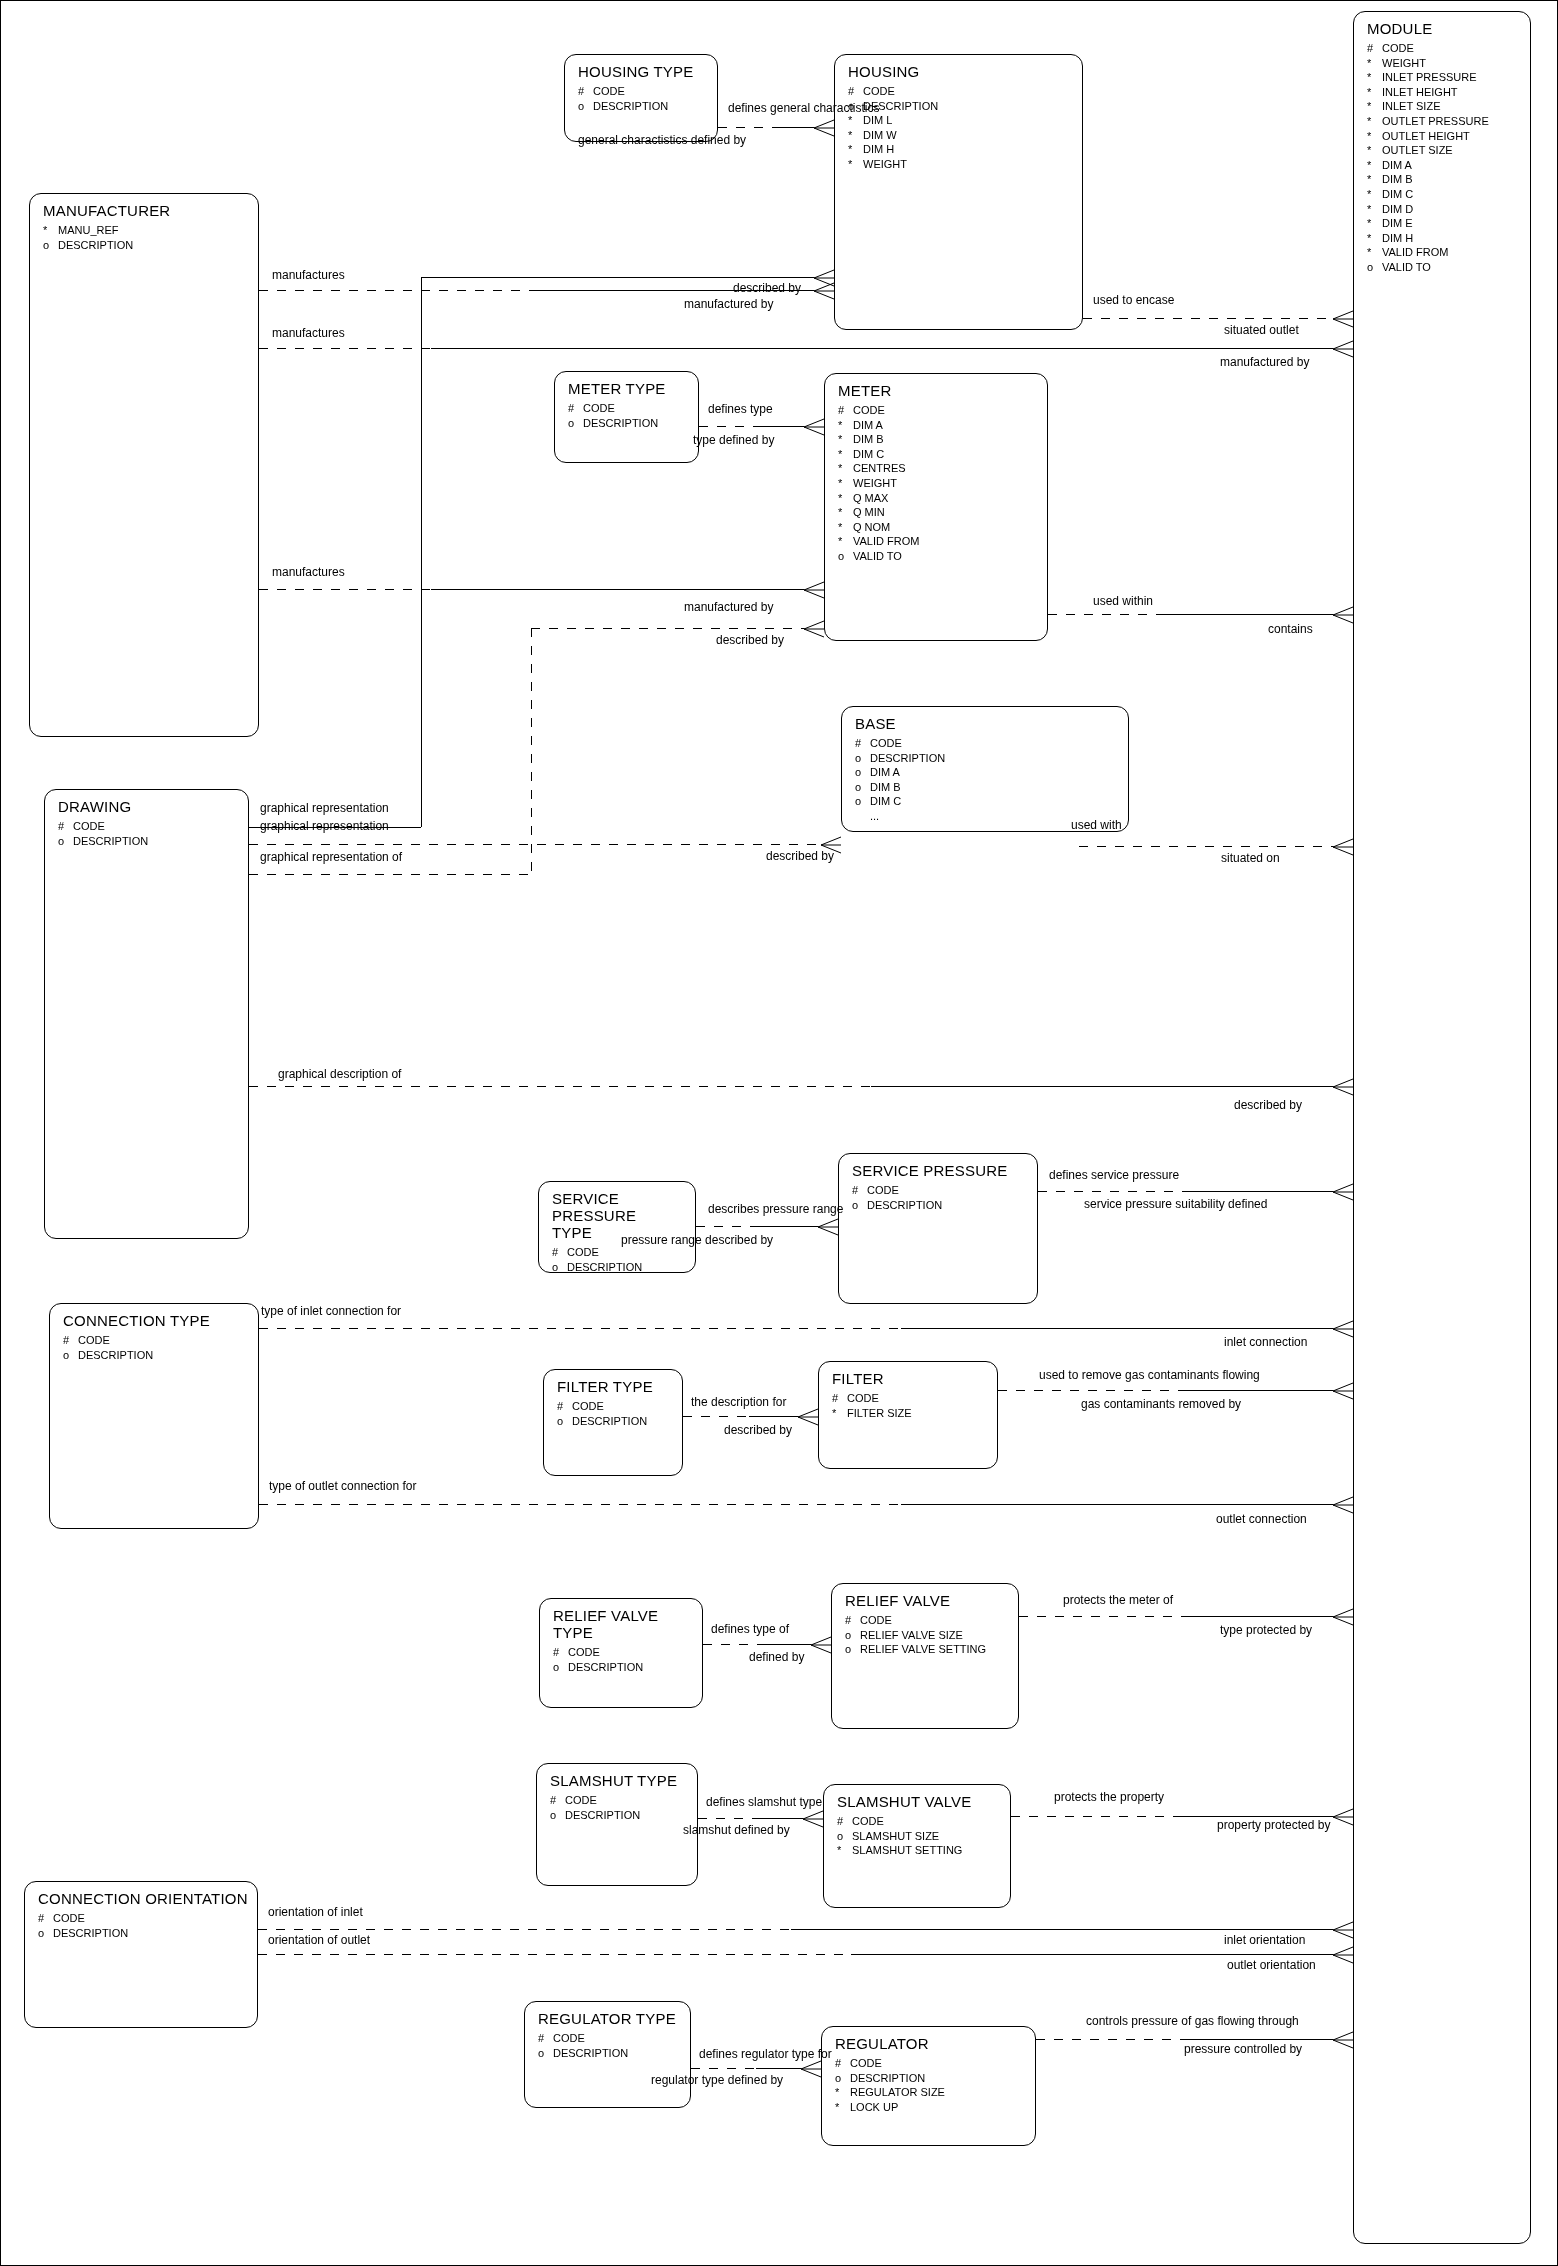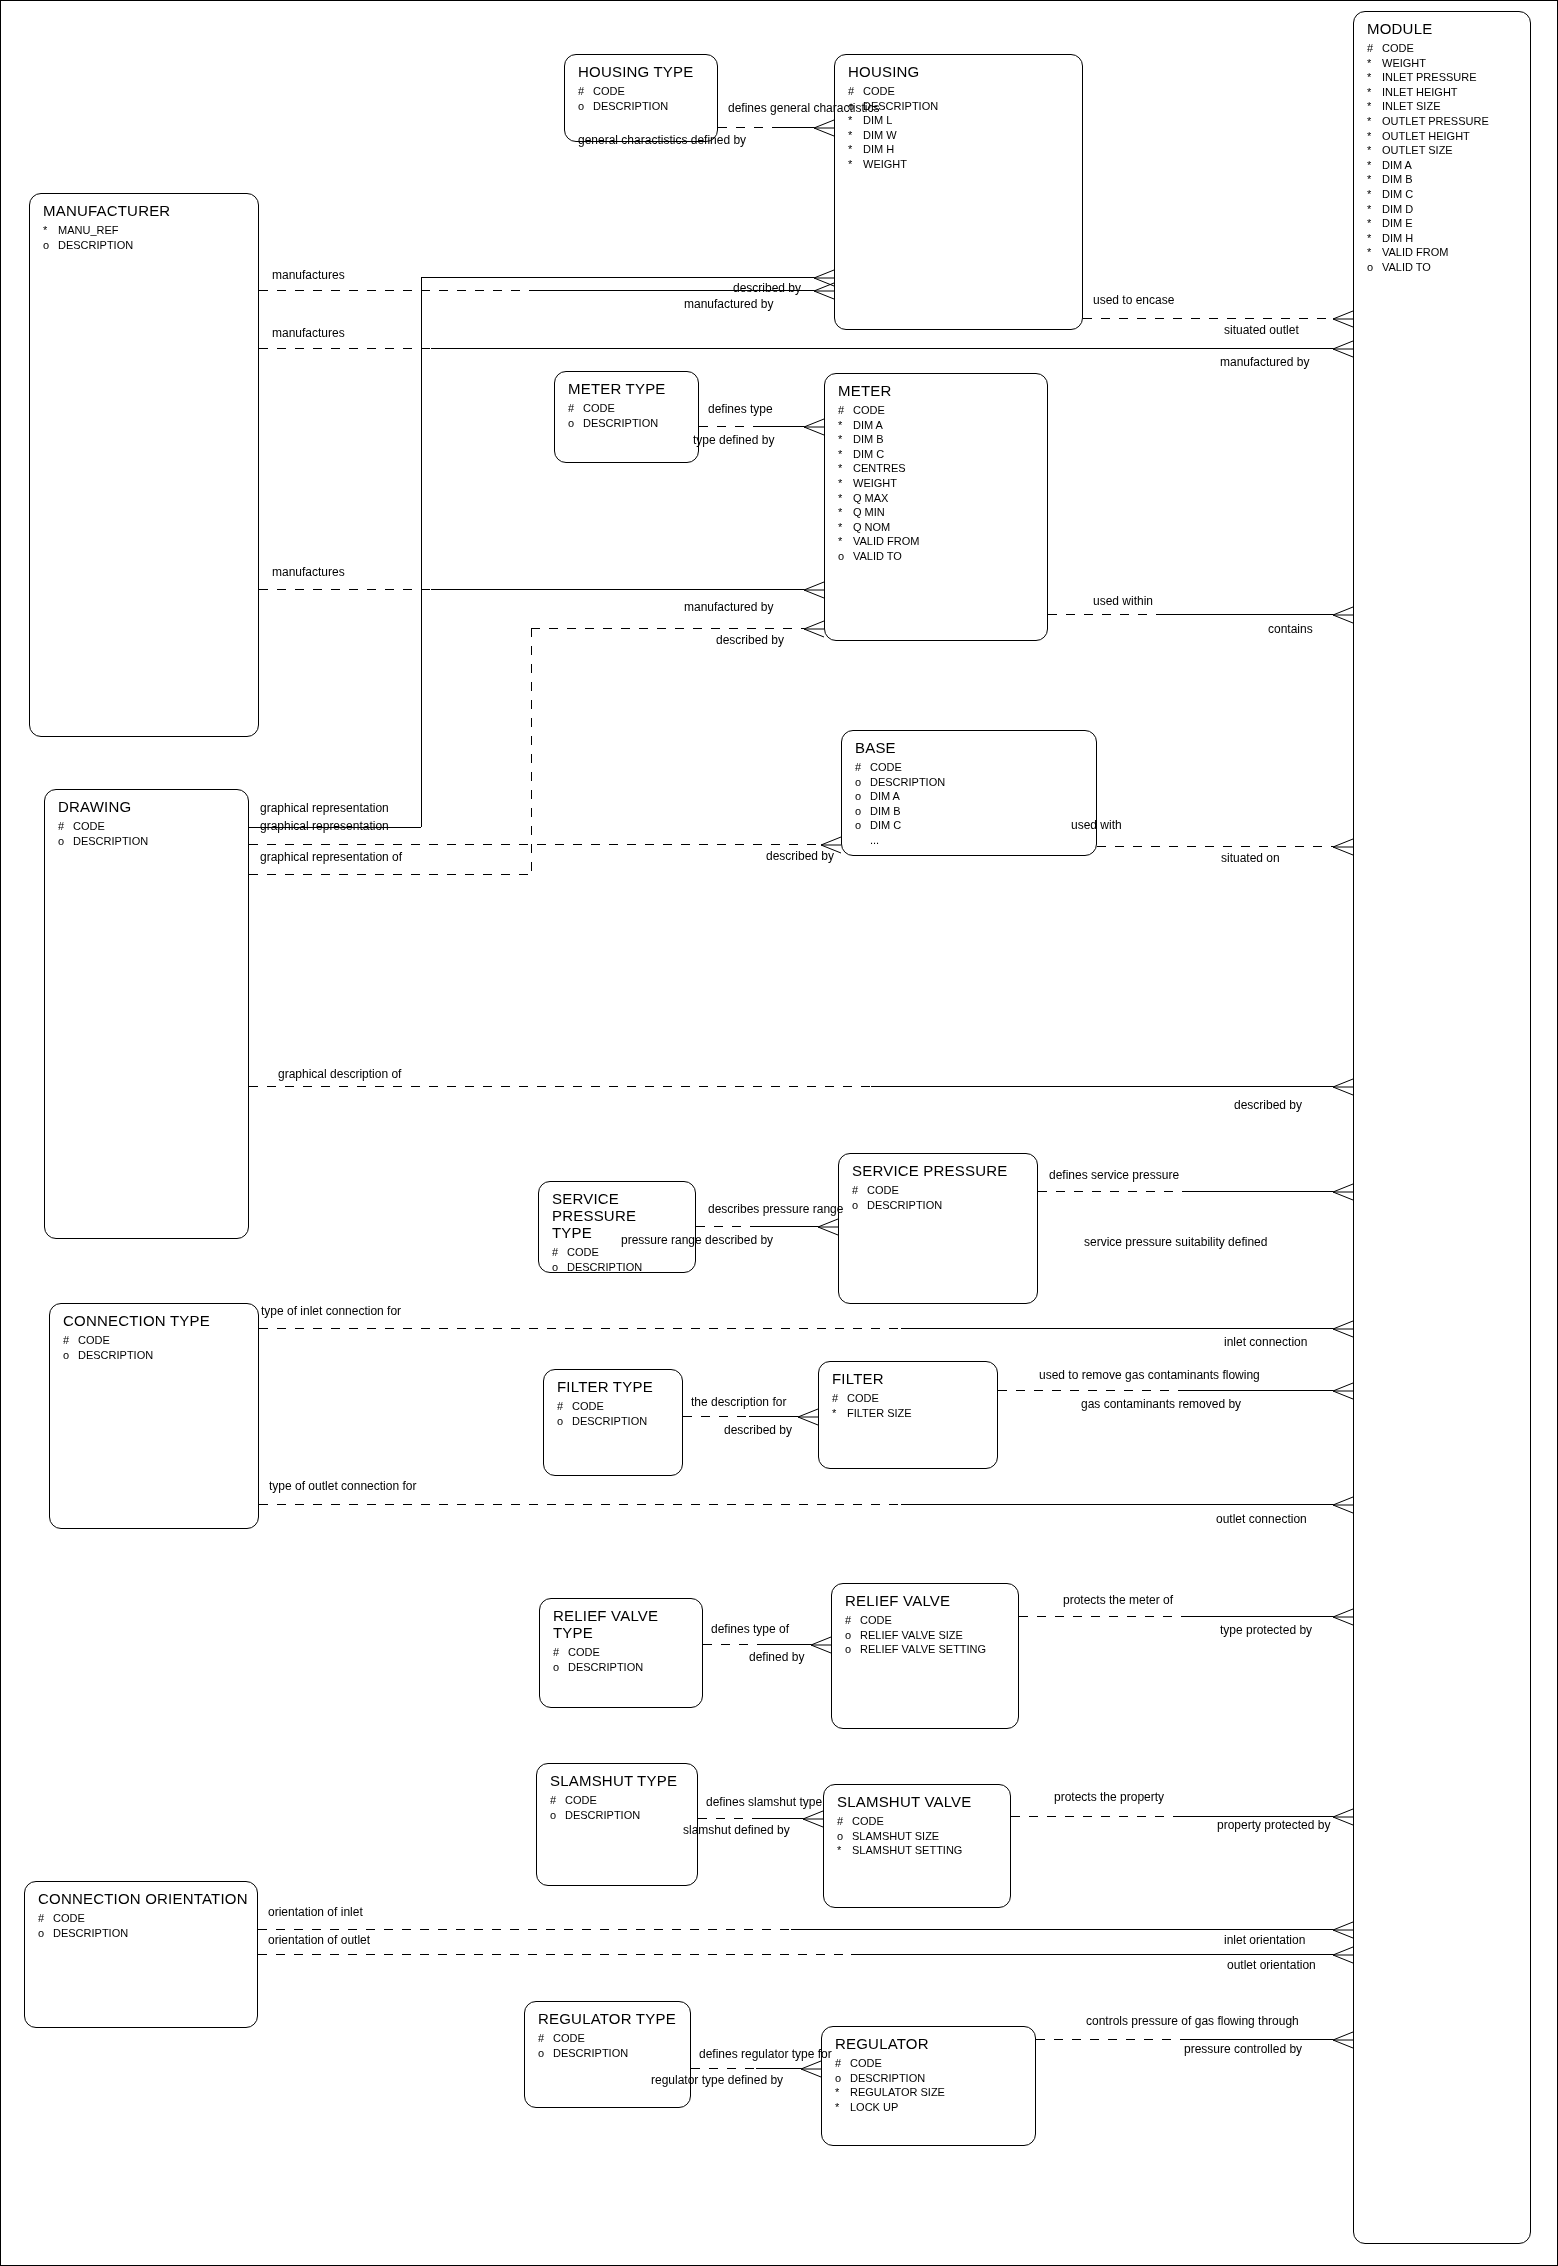--- a/index.html
+++ b/index.html
@@ -90,21 +90,21 @@
   </div>
 
   <div class="entity" style="left:43px;top:788px;width:205px;height:450px">
     <div class="etitle">DRAWING</div>
     <div class="attrs">
         <div class="arow"><span class="pfx">#</span><span class="anm">CODE</span></div>
         <div class="arow"><span class="pfx">o</span><span class="anm">DESCRIPTION</span></div>
       </div>
   </div>
 
-  <div class="entity" style="left:840px;top:729px;width:256px;height:126px">
+  <div class="entity" style="left:840px;top:705px;width:288px;height:126px">
     <div class="etitle">BASE</div>
     <div class="attrs">
         <div class="arow"><span class="pfx">#</span><span class="anm">CODE</span></div>
         <div class="arow"><span class="pfx">o</span><span class="anm">DESCRIPTION</span></div>
         <div class="arow"><span class="pfx">o</span><span class="anm">DIM A</span></div>
         <div class="arow"><span class="pfx">o</span><span class="anm">DIM B</span></div>
         <div class="arow"><span class="pfx">o</span><span class="anm">DIM C</span></div>
         <div class="arow"><span class="pfx"></span><span class="anm">...</span></div>
       </div>
   </div>
@@ -380,21 +380,21 @@
     <span class="rlabel" style="left: 259px; top: 818px;">graphical representation</span>
     <span class="rlabel" style="left: 259px; top: 849px;">graphical representation of</span>
     <span class="rlabel" style="left: 765px; top: 848px;">described by</span>
     <span class="rlabel" style="left: 1070px; top: 817px;">used with</span>
     <span class="rlabel" style="left: 1220px; top: 850px;">situated on</span>
     <span class="rlabel" style="left: 277px; top: 1066px;">graphical description of</span>
     <span class="rlabel" style="left: 1233px; top: 1097px;">described by</span>
     <span class="rlabel" style="left: 707px; top: 1201px;">describes pressure range</span>
     <span class="rlabel" style="left: 620px; top: 1232px;">pressure range described by</span>
     <span class="rlabel" style="left: 1048px; top: 1167px;">defines service pressure</span>
-    <span class="rlabel" style="left: 1083px; top: 1196px; margin-top: 38px;">service pressure suitability defined</span>
+    <span class="rlabel" style="left: 1083px; top: 1196px;">service pressure suitability defined</span>
     <span class="rlabel" style="left: 260px; top: 1303px;">type of inlet connection for</span>
     <span class="rlabel" style="left: 1223px; top: 1334px;">inlet connection</span>
     <span class="rlabel" style="left: 690px; top: 1394px;">the description for</span>
     <span class="rlabel" style="left: 723px; top: 1422px;">described by</span>
     <span class="rlabel" style="left: 1038px; top: 1367px;">used to remove gas contaminants flowing</span>
     <span class="rlabel" style="left: 1080px; top: 1396px;">gas contaminants removed by</span>
     <span class="rlabel" style="left: 268px; top: 1478px;">type of outlet connection for</span>
     <span class="rlabel" style="left: 1215px; top: 1511px;">outlet connection</span>
     <span class="rlabel" style="left: 710px; top: 1621px;">defines type of</span>
     <span class="rlabel" style="left: 748px; top: 1649px;">defined by</span>

